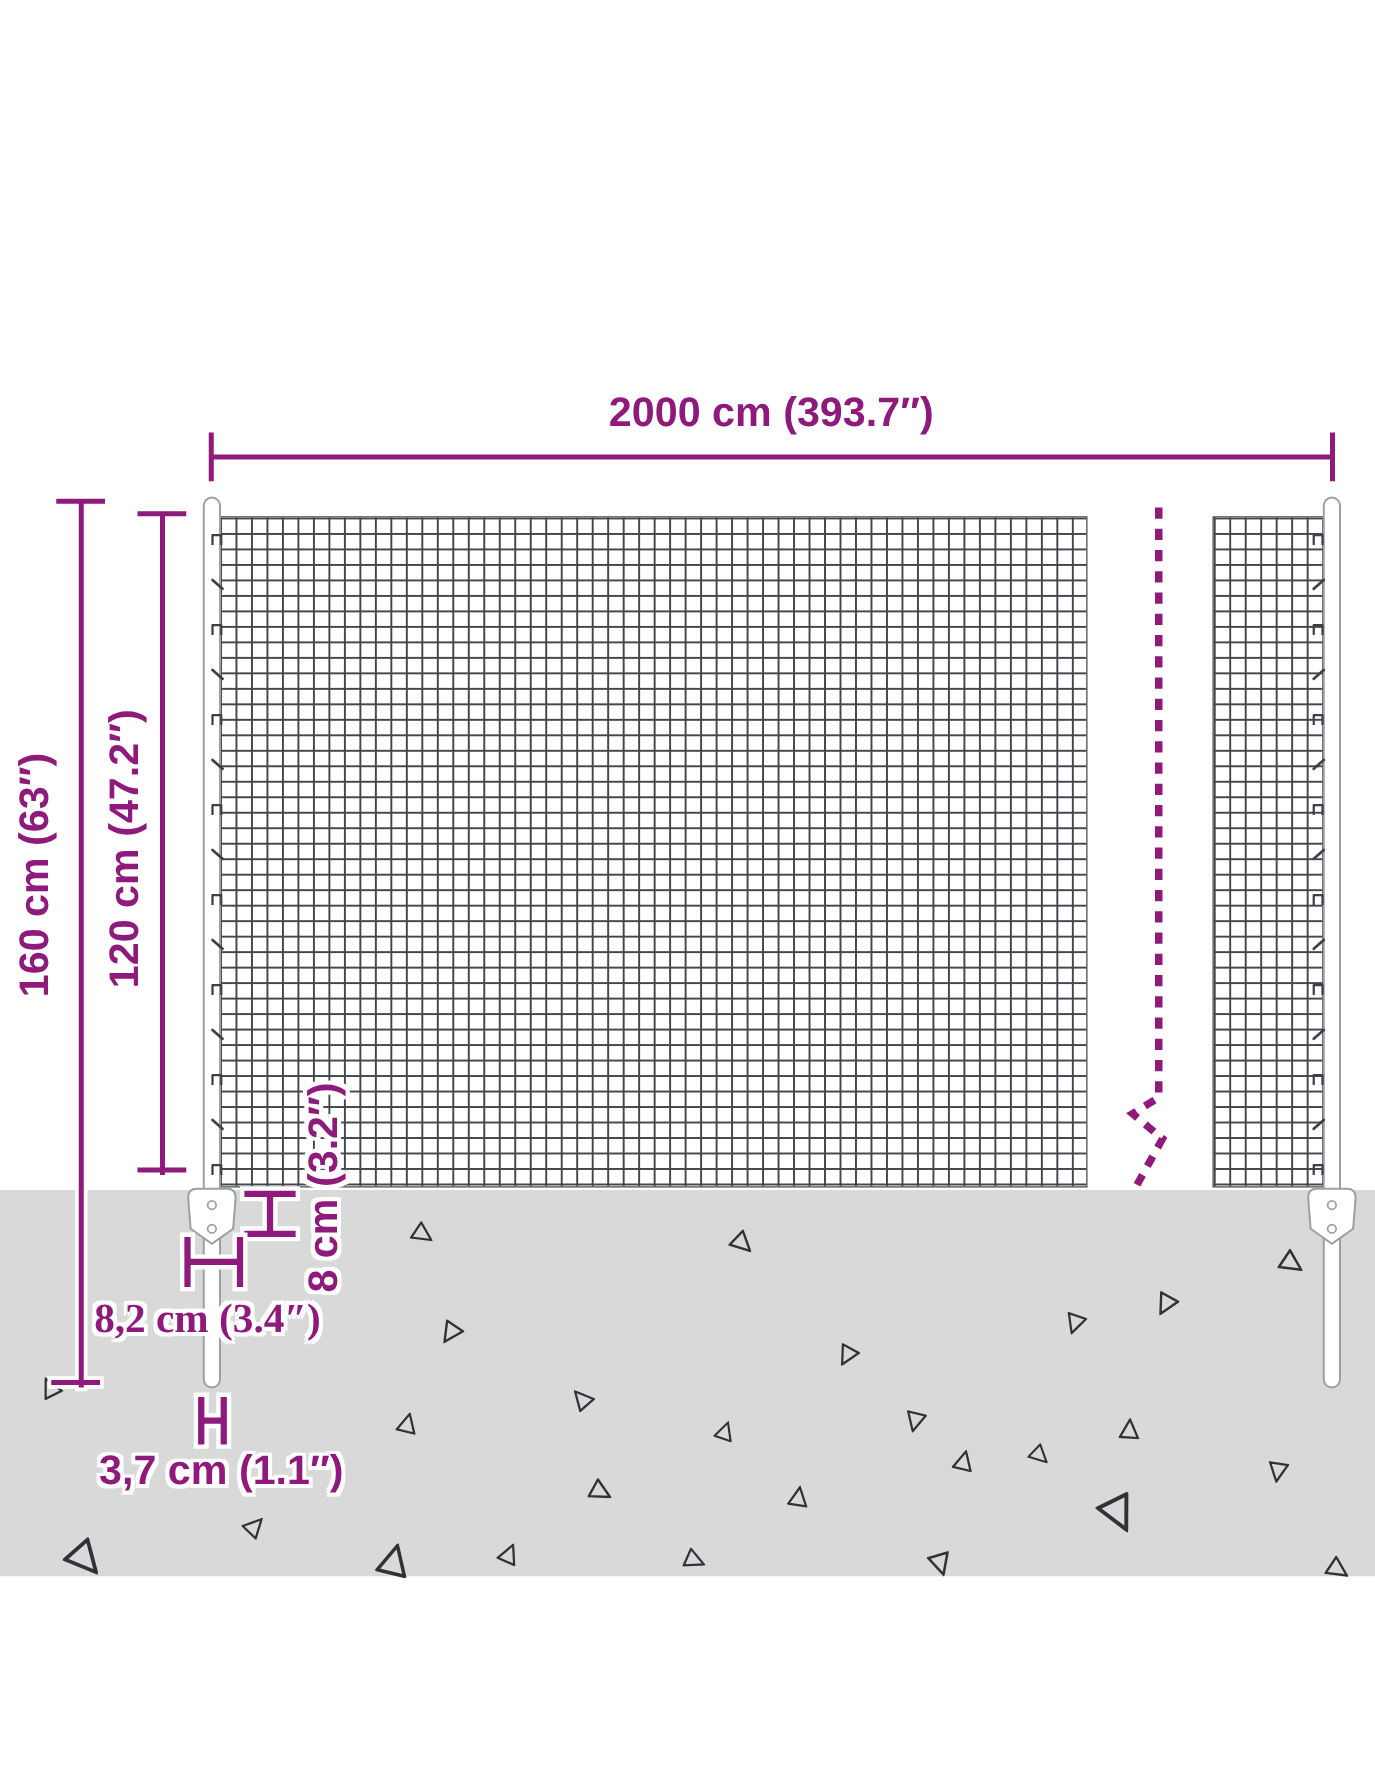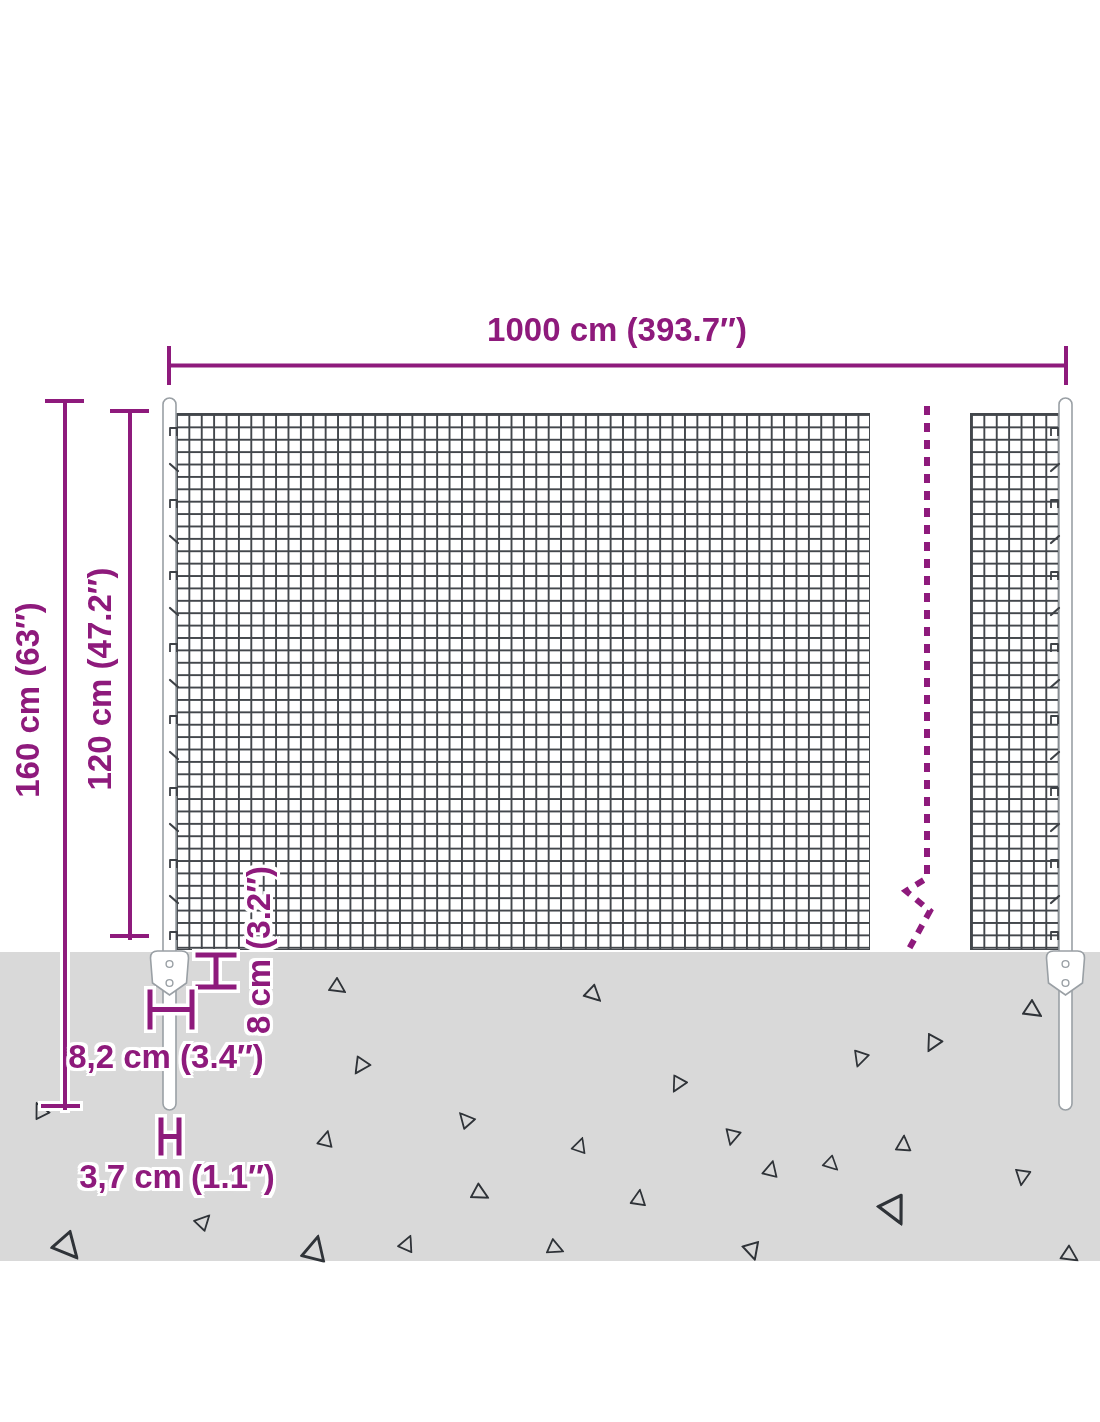--- a/index.html
+++ b/index.html
@@ -264,24 +264,24 @@
       <path class="mcase" d="M150 992 V1027 M150 1009.5 H192 M192 992 V1027"></path>
       <path class="marker" d="M150 992 V1027 M150 1009.5 H192 M192 992 V1027"></path>
     </g>
 
     <g>
       <path class="mcase" d="M161 1120 V1153 M161 1136.5 H179 M179 1120 V1153"></path>
       <path class="marker" d="M161 1120 V1153 M161 1136.5 H179 M179 1120 V1153"></path>
     </g>
   </svg>
 
-  <div class="dim-label" style="left:617px;top:329px;">1000 cm (393.7″)</div>
+  <div class="dim-label" style="left:617px;top:329px;">2000 cm (393.7″)</div>
 
   <div class="dim-label vert" style="left:27px;top:700px;">160 cm (63″)</div>
 
   <div class="dim-label vert" style="left:99px;top:679px;">120 cm (47.2″)</div>
 
   <div class="dim-label vert" style="left:258px;top:950px;">8 cm (3.2″)</div>
 
-  <div class="dim-label" style="left:166px;top:1056px;">8,2 cm (3.4″)</div>
+  <div class="dim-label" style="left:166px;top:1056px;font-family:Liberation Serif, serif;">8,2 cm (3.4″)</div>
 
   <div class="dim-label" style="left:177px;top:1176px;">3,7 cm (1.1″)</div>
 </div>
 
 </body></html>

